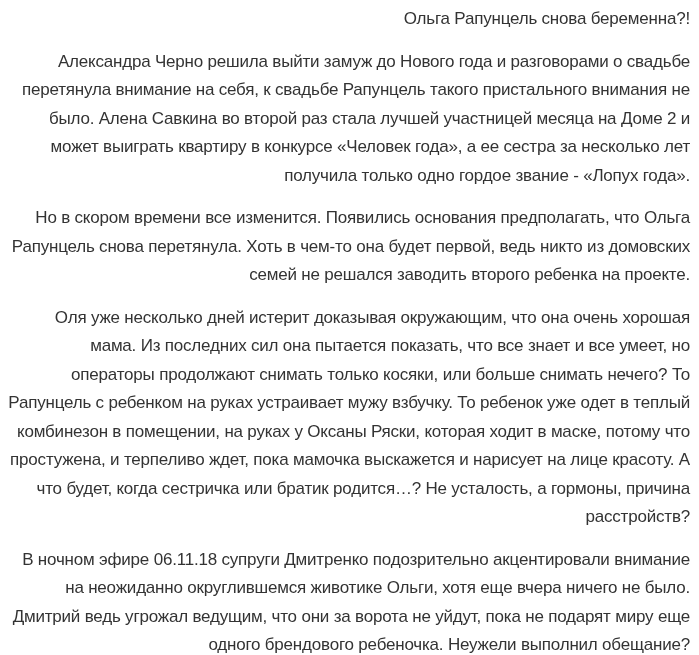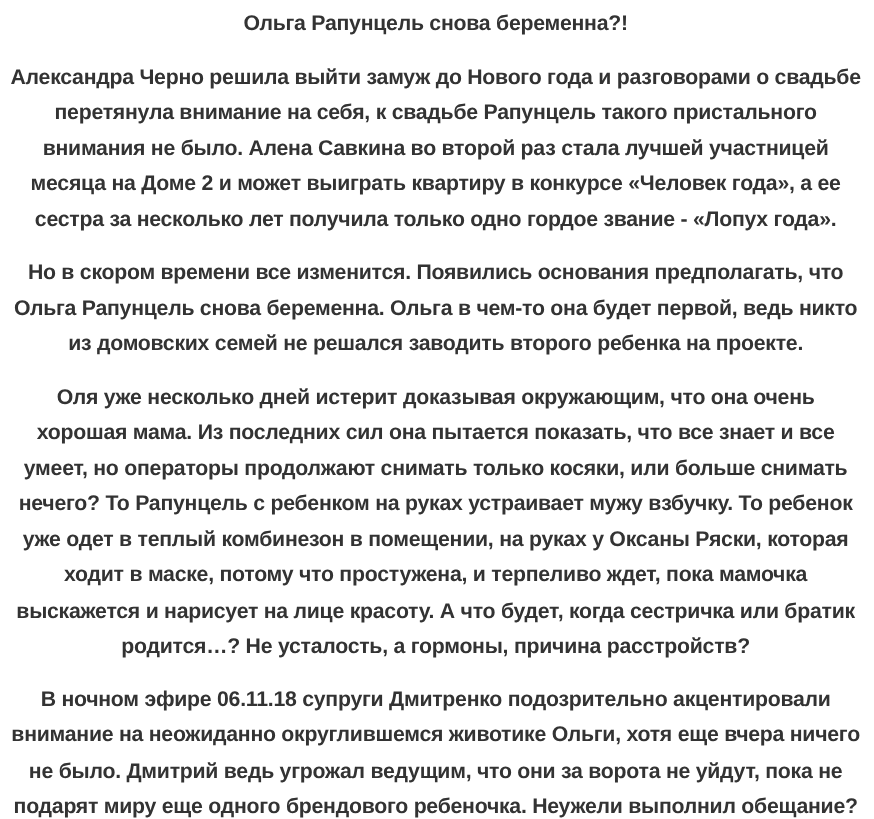--- a/index.html
+++ b/index.html
@@ -17,37 +17,37 @@
   }
   main.article {
     box-sizing: border-box;
     width: 699px;
     padding: 5px 9px 0 7px;
   }
   .article h1,
   .article p {
     font-size: 17px;
     line-height: 28.5px;
-    font-weight: 700;
+    font-weight: 400;
     letter-spacing: -0.2px;
     margin: 0 0 14px 0;
-    text-align: center;
+    text-align: right;
   }
   .article p.no-gap,
   .article p.signature {
     margin-bottom: 0;
   }
 </style>
 </head>
 <body>
 
 <main class="article">
   <h1>Ольга Рапунцель снова беременна?!</h1>
 
   <p>Александра Черно решила выйти замуж до Нового года и разговорами о свадьбе перетянула внимание на себя, к свадьбе Рапунцель такого пристального внимания не было. Алена Савкина во второй раз стала лучшей участницей месяца на Доме 2 и может выиграть квартиру в конкурсе «Человек года», а ее сестра за несколько лет получила только одно гордое звание - «Лопух года».</p>
 
-  <p>Но в скором времени все изменится. Появились основания предполагать, что Ольга Рапунцель снова беременна. Ольга в чем-то она будет первой, ведь никто из домовских семей не решался заводить второго ребенка на проекте.</p>
+  <p>Но в скором времени все изменится. Появились основания предполагать, что Ольга Рапунцель снова перетянула. Хоть в чем-то она будет первой, ведь никто из домовских семей не решался заводить второго ребенка на проекте.</p>
 
   <p>Оля уже несколько дней истерит доказывая окружающим, что она очень хорошая мама. Из последних сил она пытается показать, что все знает и все умеет, но операторы продолжают снимать только косяки, или больше снимать нечего? То Рапунцель с ребенком на руках устраивает мужу взбучку. То ребенок уже одет в теплый комбинезон в помещении, на руках у Оксаны Ряски, которая ходит в маске, потому что простужена, и терпеливо ждет, пока мамочка выскажется и нарисует на лице красоту. А что будет, когда сестричка или братик родится…? Не усталость, а гормоны, причина расстройств?</p>
 
   <p class="no-gap">В ночном эфире 06.11.18 супруги Дмитренко подозрительно акцентировали внимание на неожиданно округлившемся животике Ольги, хотя еще вчера ничего не было. Дмитрий ведь угрожал ведущим, что они за ворота не уйдут, пока не подарят миру еще одного брендового ребеночка. Неужели выполнил обещание?</p>
 
 </main>
 
 </body></html>

